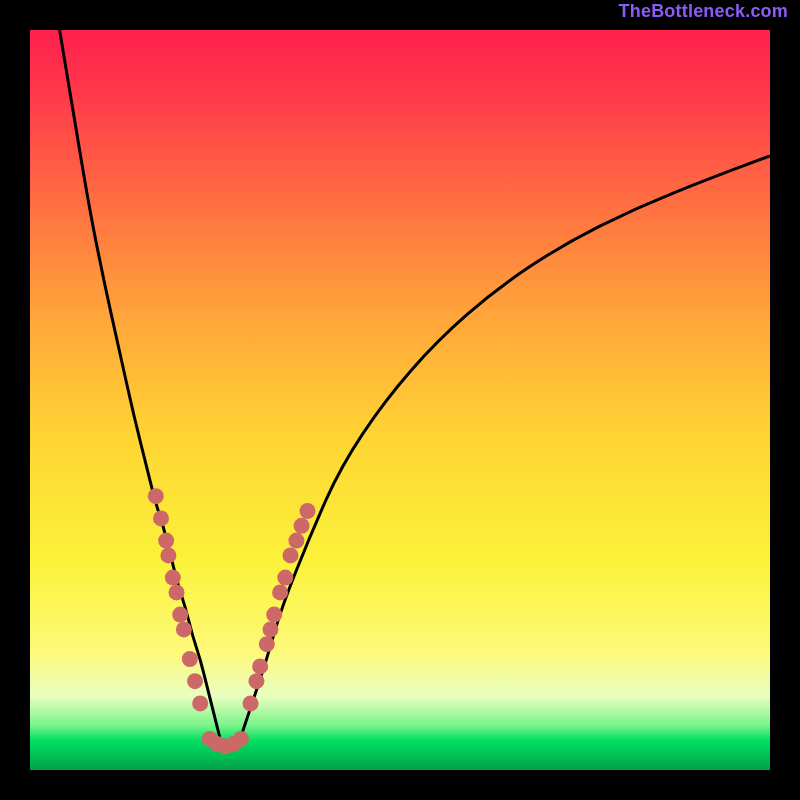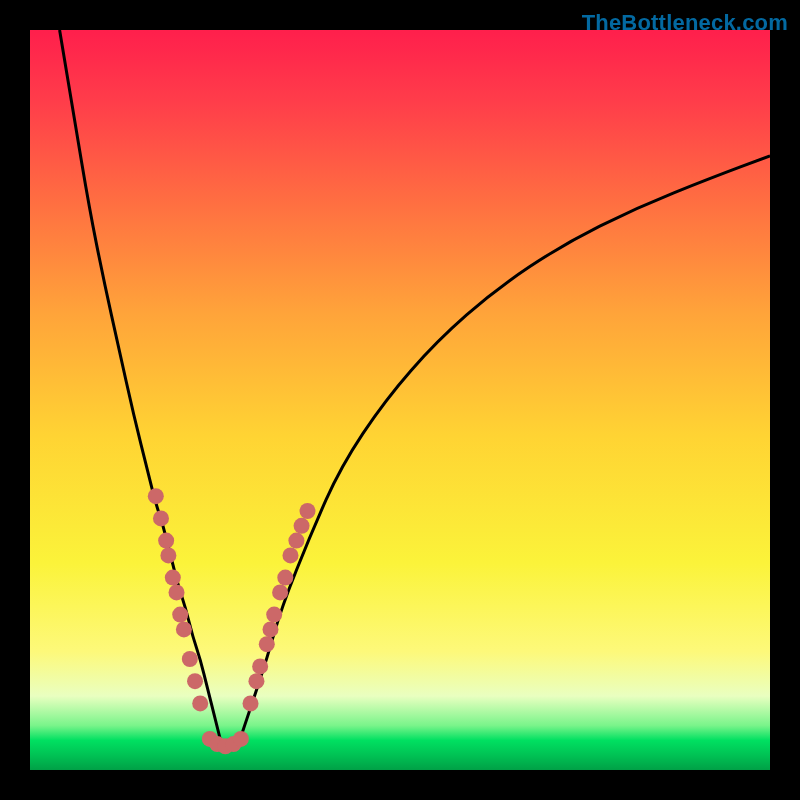--- a/index.html
+++ b/index.html
@@ -26,25 +26,25 @@
       #fbf33a 72%,
       #fdf97a 84%,
       #e9ffc0 90%,
       #79f48a 94%,
       #00e061 96%,
       #00c254 98%,
       #00a046 100%);
   }
   .watermark {
     position: absolute;
-    top: 10px;
+    top: 1px;
     right: 12px;
-    font-size: 22px;
+    font-size: 18px;
     font-weight: 600;
-    color: #0369a1;
+    color: #8b5cf6;
     letter-spacing: 0.2px;
     font-family: Arial, sans-serif;
   }
   .curve {
     position: absolute;
     left: 0; top: 0;
     width: 740px;
     height: 740px;
   }
 </style>

